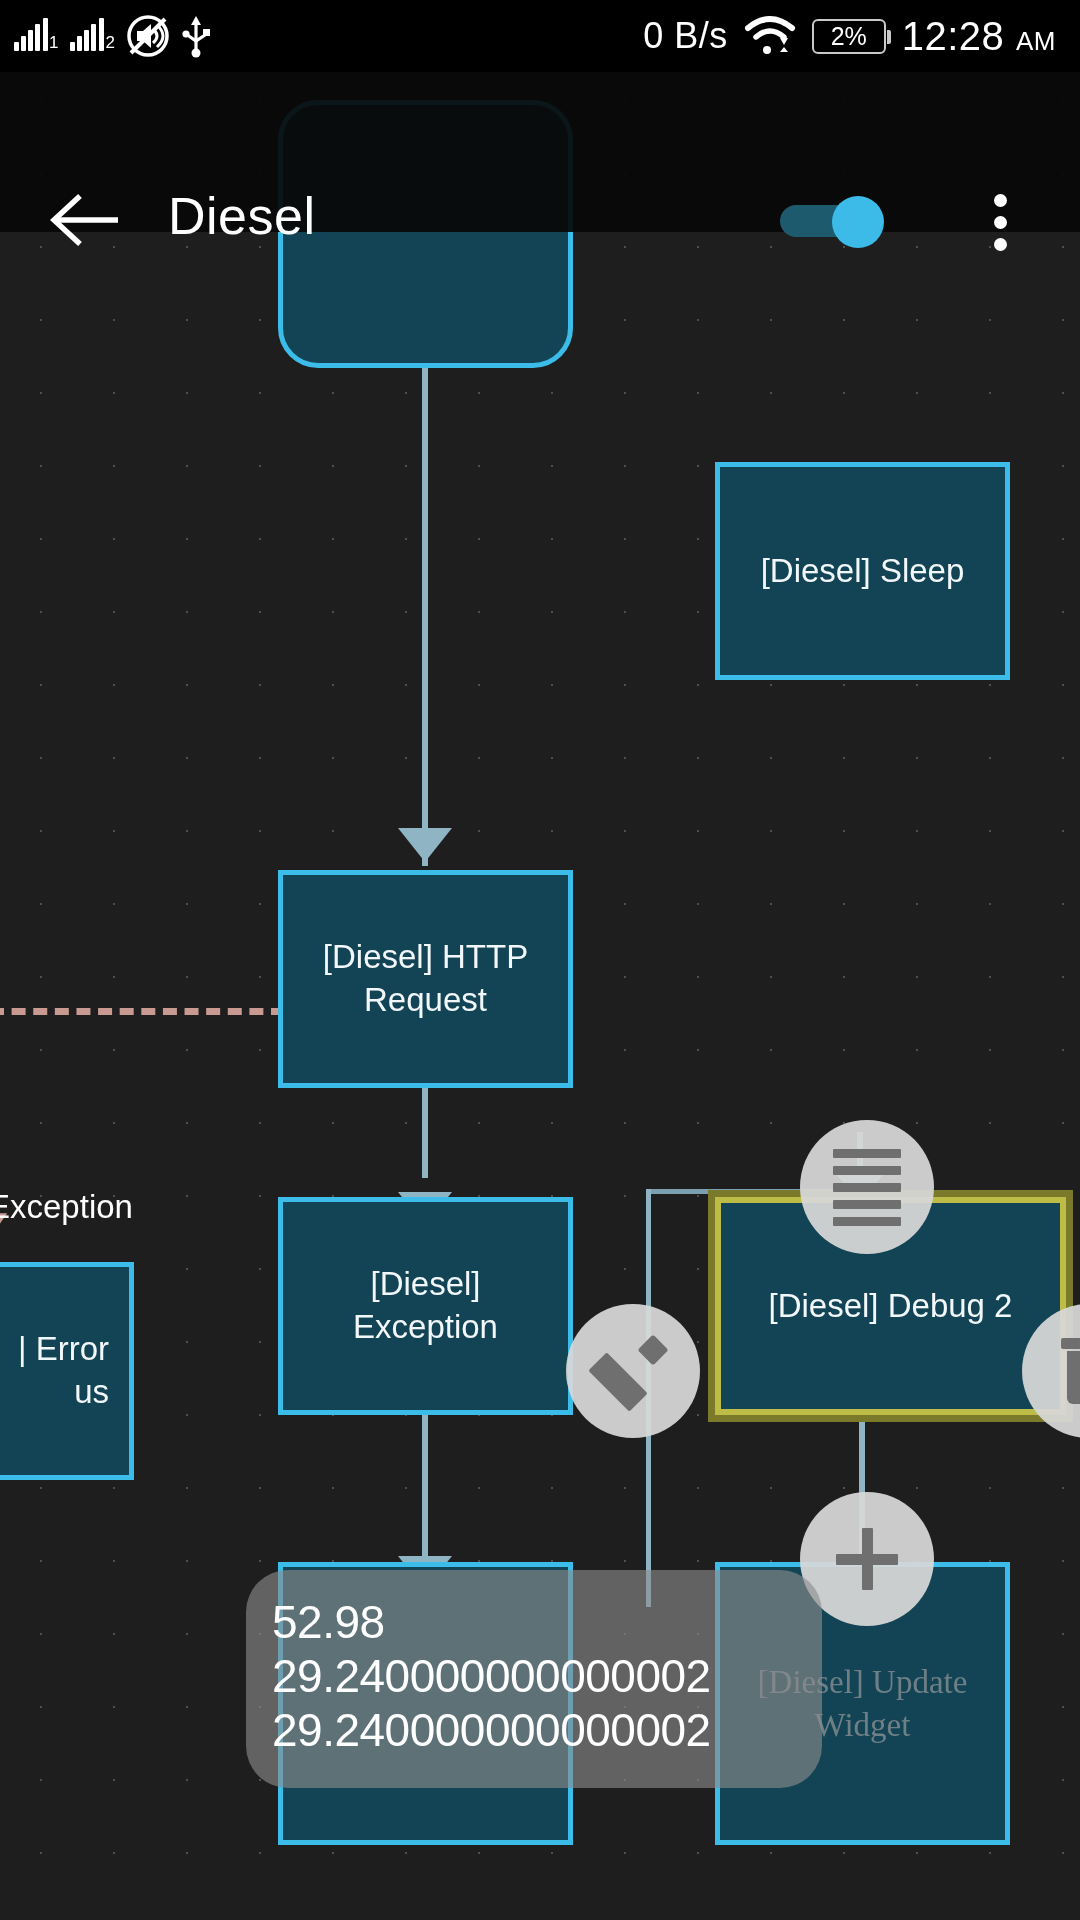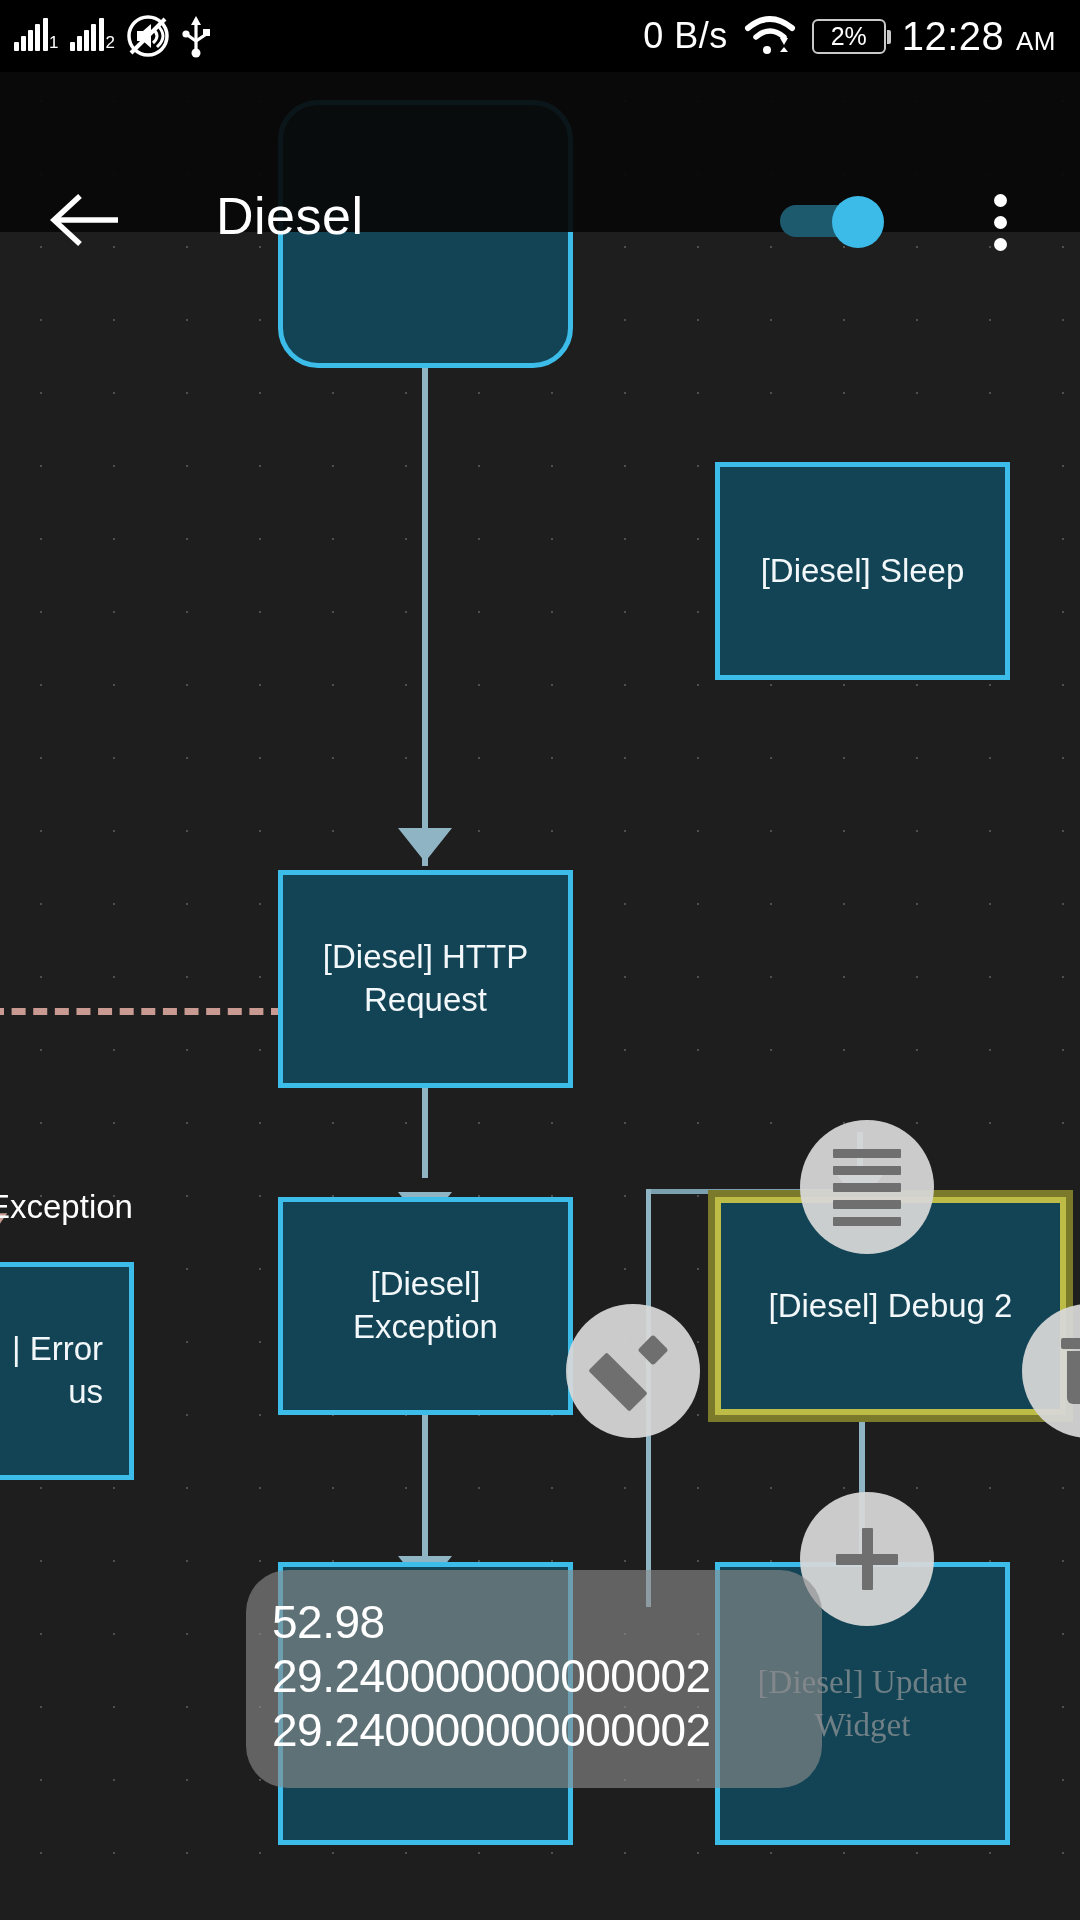--- a/index.html
+++ b/index.html
@@ -51,21 +51,21 @@
 
   
   #appbar {
     position:absolute; left:0; top:72px; width:1080px; height:160px;
     background:rgba(8,8,8,0.92);
     z-index:50;
   }
   #back-arrow { position:absolute; left:50px; top:118px; width:70px; height:60px; }
   #appbar-title {
     position:absolute; left:168px; top:114px;
-    font-size:52px; color:#fff; letter-spacing:0.5px; white-space:nowrap;margin-left:48px;
+    font-size:52px; color:#fff; letter-spacing:0.5px; white-space:nowrap;
   }
   #toggle {
     position:absolute; right:196px; top:124px; width:104px; height:50px;
   }
   #toggle .track {
     position:absolute; left:0; top:9px; width:86px; height:32px;
     border-radius:16px; background:#1e5a6e;
   }
   #toggle .knob {
     position:absolute; right:0; top:0; width:52px; height:52px; border-radius:50%;
@@ -76,21 +76,21 @@
     display:block; width:13px; height:13px; border-radius:50%; background:#fff; margin-bottom:9px;
   }
 
   
   .node {
     position:absolute;
     background:#134455;
     border:5px solid #3cbce9;
     display:flex; align-items:center; justify-content:center;
     color:#f2f7f9; font-size:33px; line-height:1.3; text-align:center;
-    padding:6px 26px;
+    padding:6px 20px;
   }
   .node.selected {
     border:6px solid #bcbc46;
     box-shadow:0 0 0 7px #7a7a2a;
   }
   .node.rounded { border-radius:40px; }
   .node.faded { color:#6f7f86;font-family:Liberation Serif, serif; }
 
   
   #node-start     { left:278px; top:28px;   width:295px; height:268px; }

